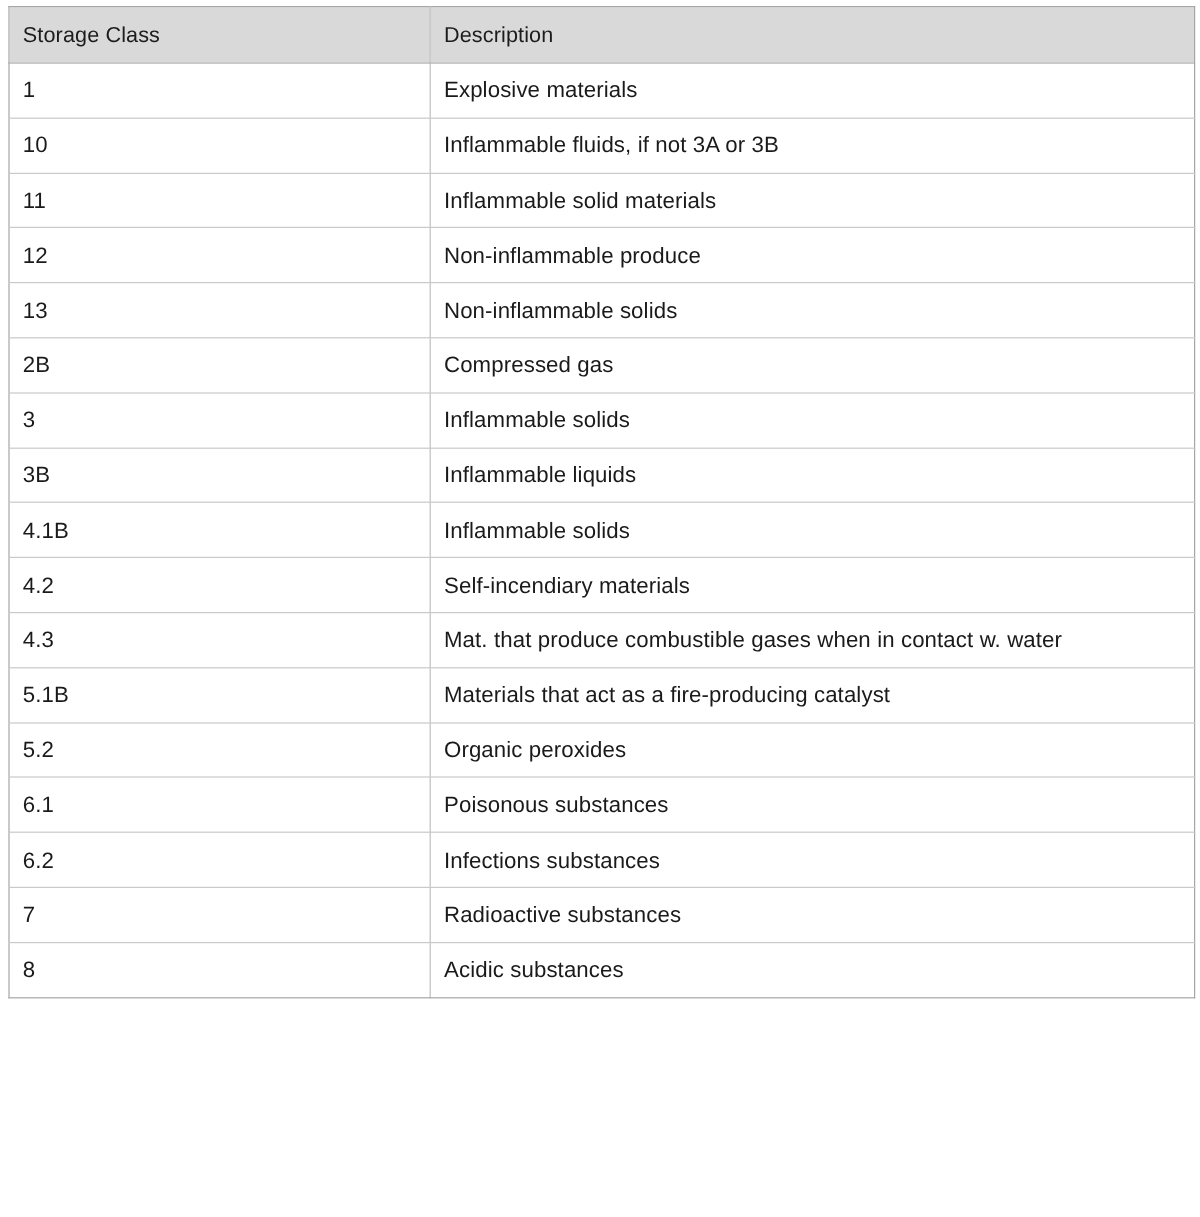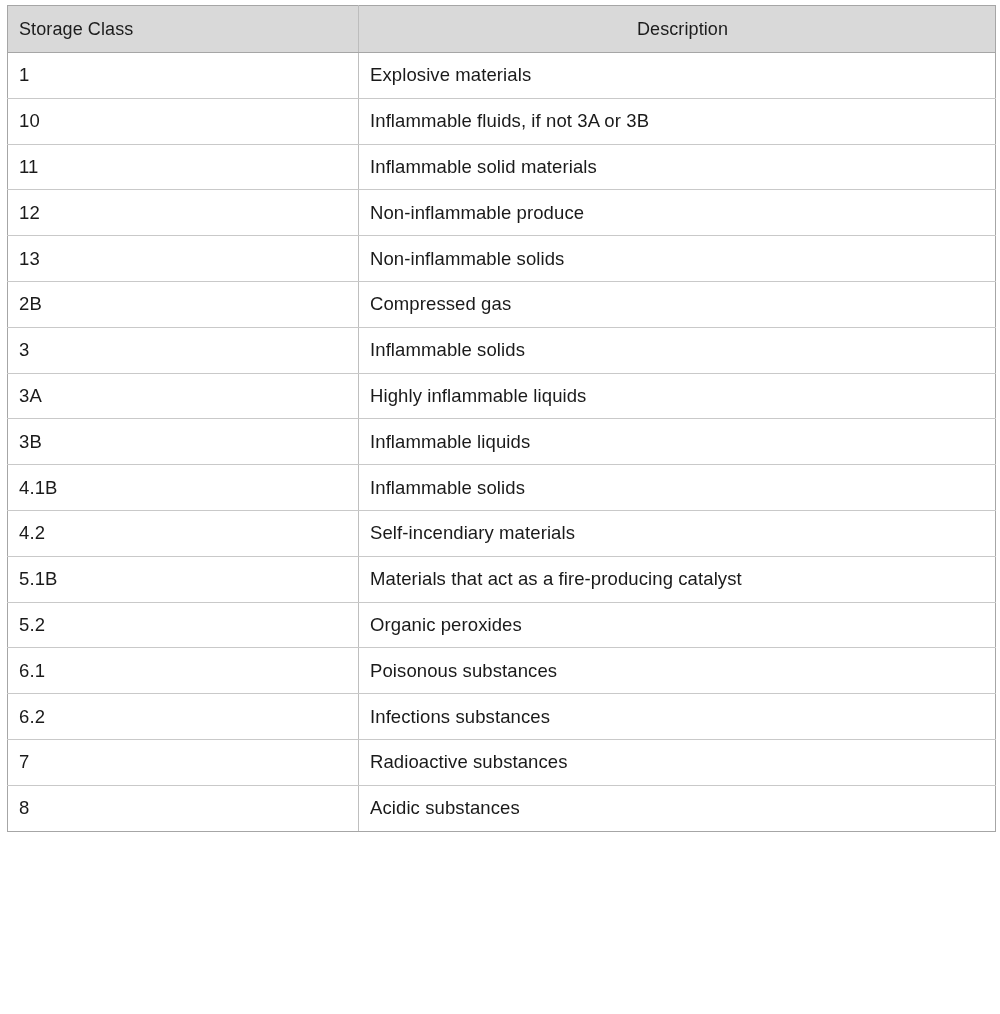--- a/index.html
+++ b/index.html
@@ -63,21 +63,20 @@
     background: #d9d9d9;
     height: 47px;
     border-top: 1px solid #a6a6a6;
     border-bottom: 1px solid #a6a6a6;
     border-right: 1px solid #bdbdbd;
     font-size: 18px;
     color: #1c1c1c;
   }
   table.storage-table thead th:last-child {
     border-right: 1px solid #a6a6a6;
-    text-align: center;
   }
   table.storage-table tbody tr:last-child td {
     border-bottom: 1px solid #a6a6a6;
   }
 </style>
 </head>
 <body>
 
 <div class="page">
   <div class="table-wrap">
@@ -115,34 +114,34 @@
           </tr>
           <tr>
             <td>2B</td>
             <td>Compressed gas</td>
           </tr>
           <tr>
             <td>3</td>
             <td>Inflammable solids</td>
           </tr>
           <tr>
-            <td>3A</td>
-            <td>Highly inflammable liquids</td>
-          </tr>
-          <tr>
             <td>3B</td>
             <td>Inflammable liquids</td>
           </tr>
           <tr>
             <td>4.1B</td>
             <td>Inflammable solids</td>
           </tr>
           <tr>
             <td>4.2</td>
             <td>Self-incendiary materials</td>
+          </tr>
+          <tr>
+            <td>4.3</td>
+            <td>Mat. that produce combustible gases when in contact w. water</td>
           </tr>
           <tr>
             <td>5.1B</td>
             <td>Materials that act as a fire-producing catalyst</td>
           </tr>
           <tr>
             <td>5.2</td>
             <td>Organic peroxides</td>
           </tr>
           <tr>

